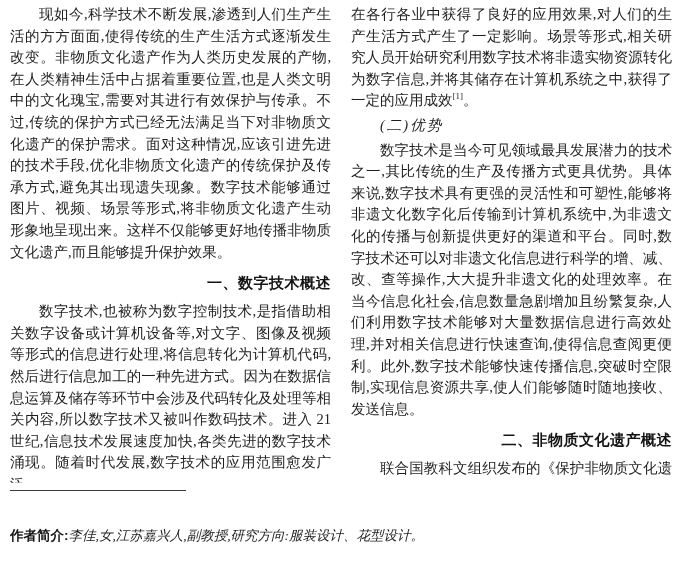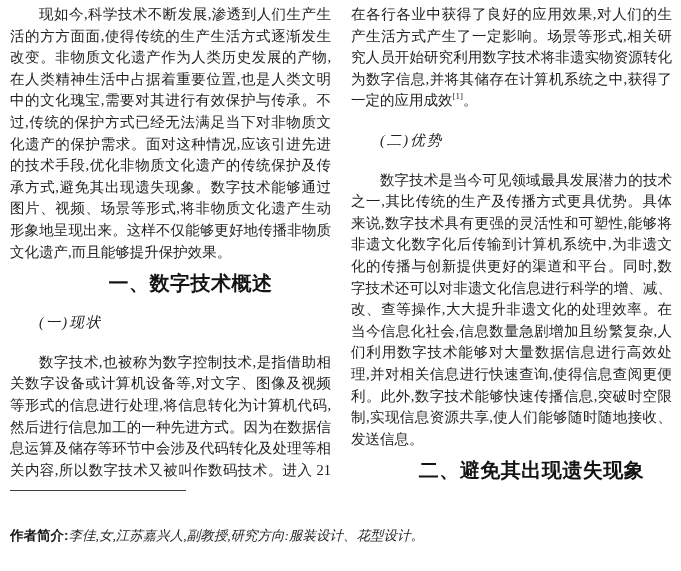--- a/index.html
+++ b/index.html
@@ -31,33 +31,33 @@
     font-size: 14.5px;
     line-height: 21.6px;
     text-align: justify;
     text-justify: inter-ideograph;
   }
   p { margin: 0; }
   .indent { text-indent: 2em; }
   .section-heading {
     font-family: "Liberation Sans", "DejaVu Sans", sans-serif;
     font-weight: 700;
-    font-size: 20px;
+    font-size: 15px;
     line-height: 22px;
     margin: 9px 0 7px 0;
     text-indent: 2em;
-    text-align: center;
+    text-align: right;
     color: #141414;
     letter-spacing: 0.5px;
   }
   .subheading {
     font-style: italic;
     text-indent: 2em;
     letter-spacing: 2px;
-    margin: 18px 0;
+    margin: 3px 0;
     text-align: left;
   }
   .ref {
     font-size: 9px;
     line-height: 0;
     vertical-align: super;
   }
   .footnote {
     box-sizing: border-box;
     margin-top: 7px;
@@ -87,29 +87,28 @@
 </style>
 </head>
 <body>
 
 <div class="page">
   <div class="columns">
 
     <div class="col">
       <p class="indent">现如今,科学技术不断发展,渗透到人们生产生活的方方面面,使得传统的生产生活方式逐渐发生改变。非物质文化遗产作为人类历史发展的产物,在人类精神生活中占据着重要位置,也是人类文明中的文化瑰宝,需要对其进行有效保护与传承。不过,传统的保护方式已经无法满足当下对非物质文化遗产的保护需求。面对这种情况,应该引进先进的技术手段,优化非物质文化遗产的传统保护及传承方式,避免其出现遗失现象。数字技术能够通过图片、视频、场景等形式,将非物质文化遗产生动形象地呈现出来。这样不仅能够更好地传播非物质文化遗产,而且能够提升保护效果。</p>
       <p class="section-heading">一、数字技术概述</p>
-      <p class="subheading">(一)现状</p>
       <p class="indent">数字技术,也被称为数字控制技术,是指借助相关数字设备或计算机设备等,对文字、图像及视频等形式的信息进行处理,将信息转化为计算机代码,然后进行信息加工的一种先进方式。因为在数据信息运算及储存等环节中会涉及代码转化及处理等相关内容,所以数字技术又被叫作数码技术。进入 21 世纪,信息技术发展速度加快,各类先进的数字技术涌现。随着时代发展,数字技术的应用范围愈发广泛,</p>
     </div>
 
     <div class="col">
       <p><span>在各行各业中获得了良好的应用效果,对人们的生产生活方式产生了一定影响。场景等形式,相关研究人员开始研究利用数字技术将非遗实物资源转化为数字信息,并将其储存在计算机系统之中,获得了一定的应用成效</span><sup class="ref">[1]</sup><span>。</span></p>
       <p class="subheading">(二)优势</p>
       <p class="indent">数字技术是当今可见领域最具发展潜力的技术之一,其比传统的生产及传播方式更具优势。具体来说,数字技术具有更强的灵活性和可塑性,能够将非遗文化数字化后传输到计算机系统中,为非遗文化的传播与创新提供更好的渠道和平台。同时,数字技术还可以对非遗文化信息进行科学的增、减、改、查等操作,大大提升非遗文化的处理效率。在当今信息化社会,信息数量急剧增加且纷繁复杂,人们利用数字技术能够对大量数据信息进行高效处理,并对相关信息进行快速查询,使得信息查阅更便利。此外,数字技术能够快速传播信息,突破时空限制,实现信息资源共享,使人们能够随时随地接收、发送信息。</p>
-      <p class="section-heading">二、避免其出现遗失现象</p>
+      <p class="section-heading">二、非物质文化遗产概述</p>
       <p class="indent">联合国教科文组织发布的《保护非物质文化遗产公约》(下称《公约》)对非物质文化遗产(下称“非</p>
     </div>
 
   </div>
 
   <div class="footnote">
     <div class="footnote-rule"></div>
     <p><span class="fn-label">作者简介:</span><span class="fn-text">李佳,女,江苏嘉兴人,副教授,研究方向:服装设计、花型设计。</span></p>
   </div>
 </div>

